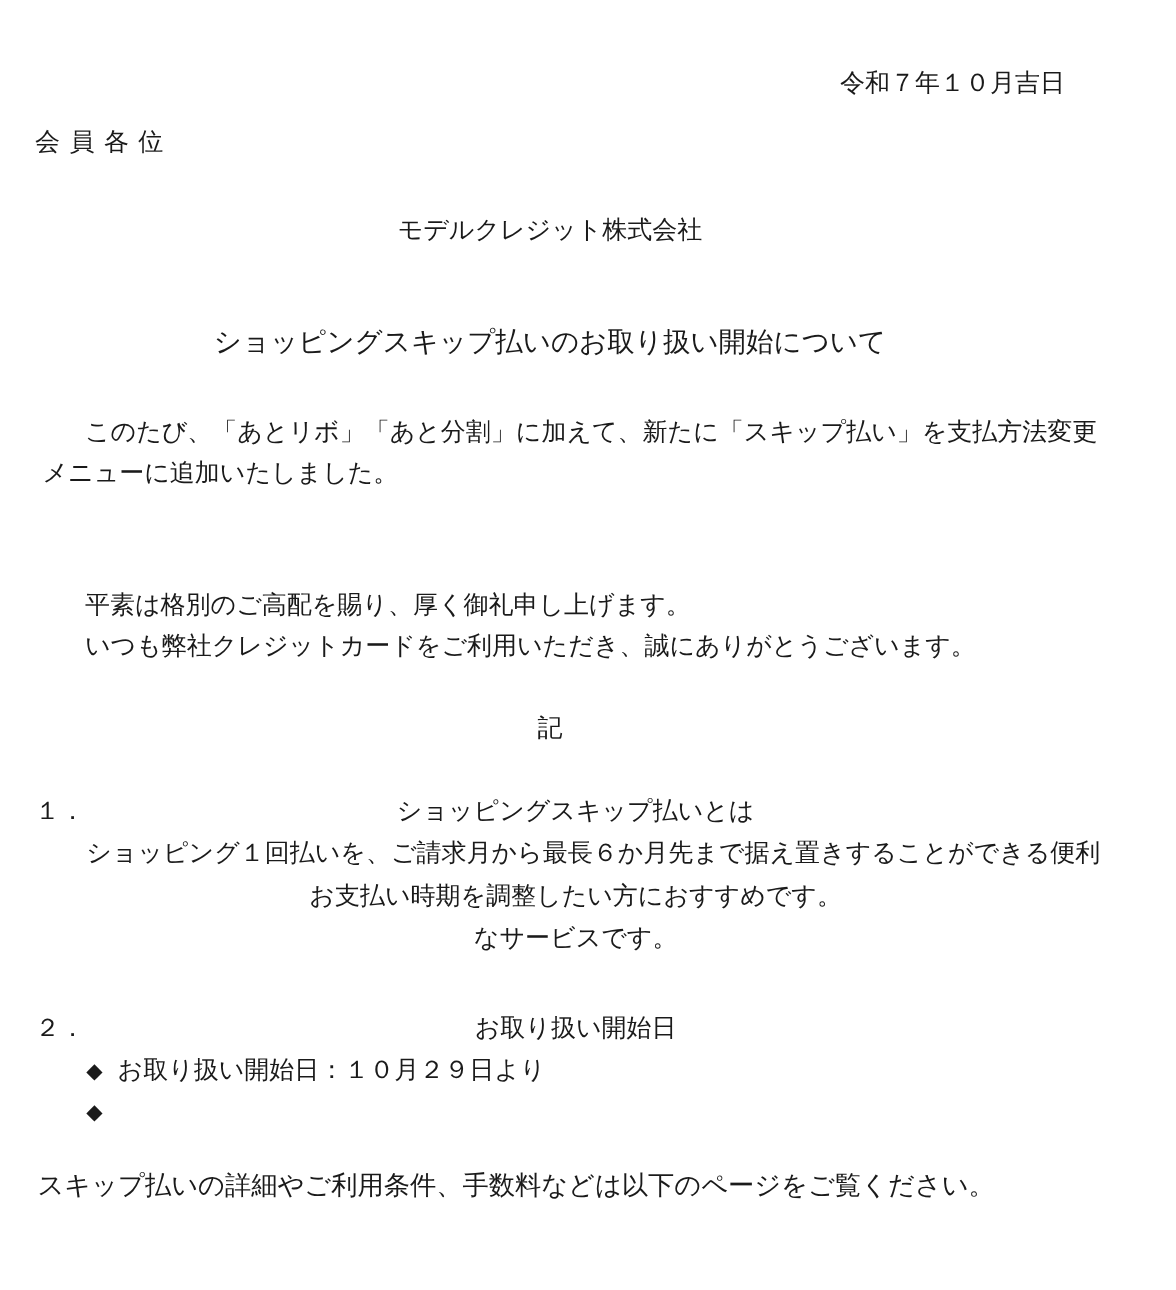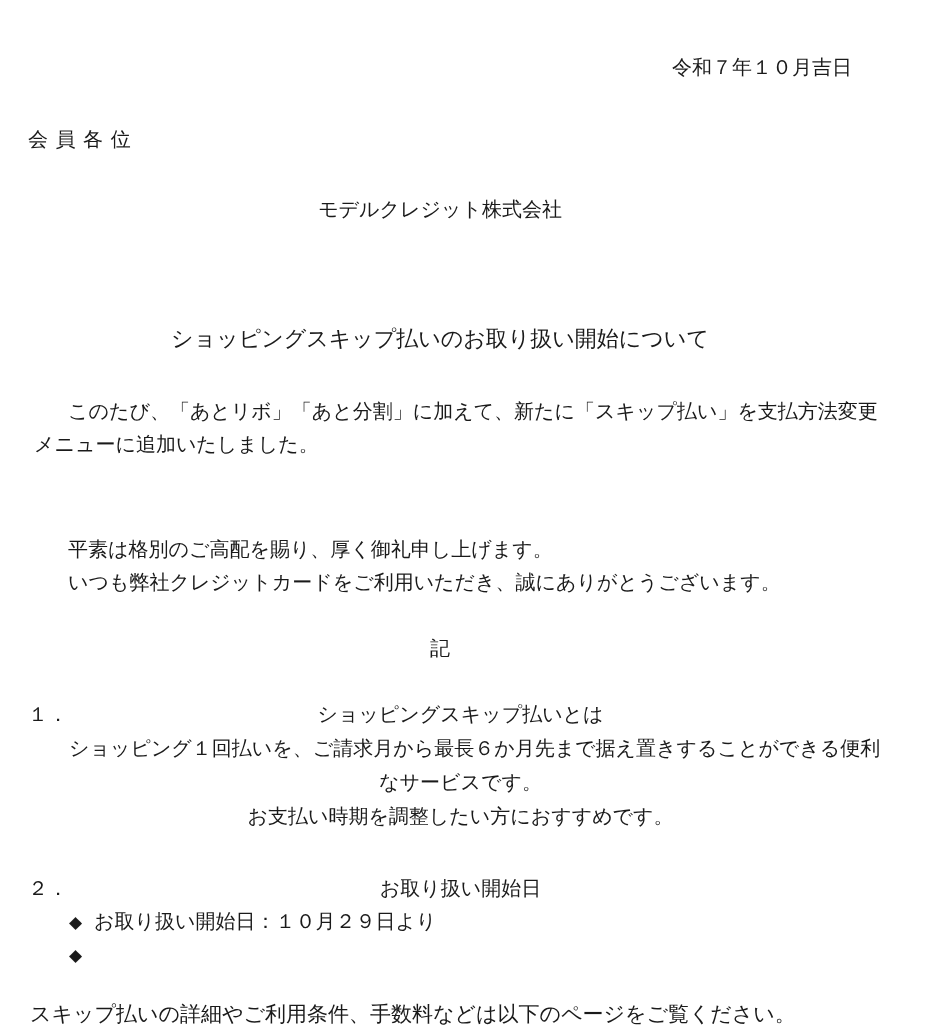--- a/index.html
+++ b/index.html
@@ -19,35 +19,35 @@
   .line, .para, .item, .kicker { font-size: 20px; }
 
   .date {
     margin-top: 53px;
     text-align: right;
     line-height: 28px;
     white-space: nowrap;
   }
 
   .recipient {
-    margin-top: 44px;
+    margin-top: 19px;
     line-height: 28px;
     letter-spacing: 1px;
     white-space: nowrap;
   }
 
   .sender {
     margin-top: 42px;
     text-align: center;
     line-height: 28px;
     white-space: nowrap;
   }
 
   .title {
-    margin-top: 100px;
+    margin-top: 60px;
     text-align: center;
     font-size: 22px;
     line-height: 32px;
     white-space: nowrap;
   }
 
   .para { margin-left: 6px; line-height: 33px; }
   .p1 { margin-top: 72px; }
   .p2 { margin-top: 40px; }
   .pline { white-space: nowrap; }
@@ -101,22 +101,22 @@
     <div class="pline indent">いつも弊社クレジットカードをご利用いただき、誠にありがとうございます。</div>
   </div>
 
   <div class="kicker">記</div>
 
   <div class="item item1">
     <div class="item-no">１．</div>
     <div class="item-body">
       <div>ショッピングスキップ払いとは</div>
       <div>ショッピング１回払いを、ご請求月から最長６か月先まで据え置きすることができる便利</div>
+      <div>お支払い時期を調整したい方におすすめです。</div>
       <div>なサービスです。</div>
-      <div>お支払い時期を調整したい方におすすめです。</div>
     </div>
   </div>
 
   <div class="item item2">
     <div class="item-no">２．</div>
     <div class="item-body">
       <div>お取り扱い開始日</div>
       <div class="bullet-row">
         <span class="bullet">◆</span>
         <span>お取り扱い開始日：１０月２９日より</span>

